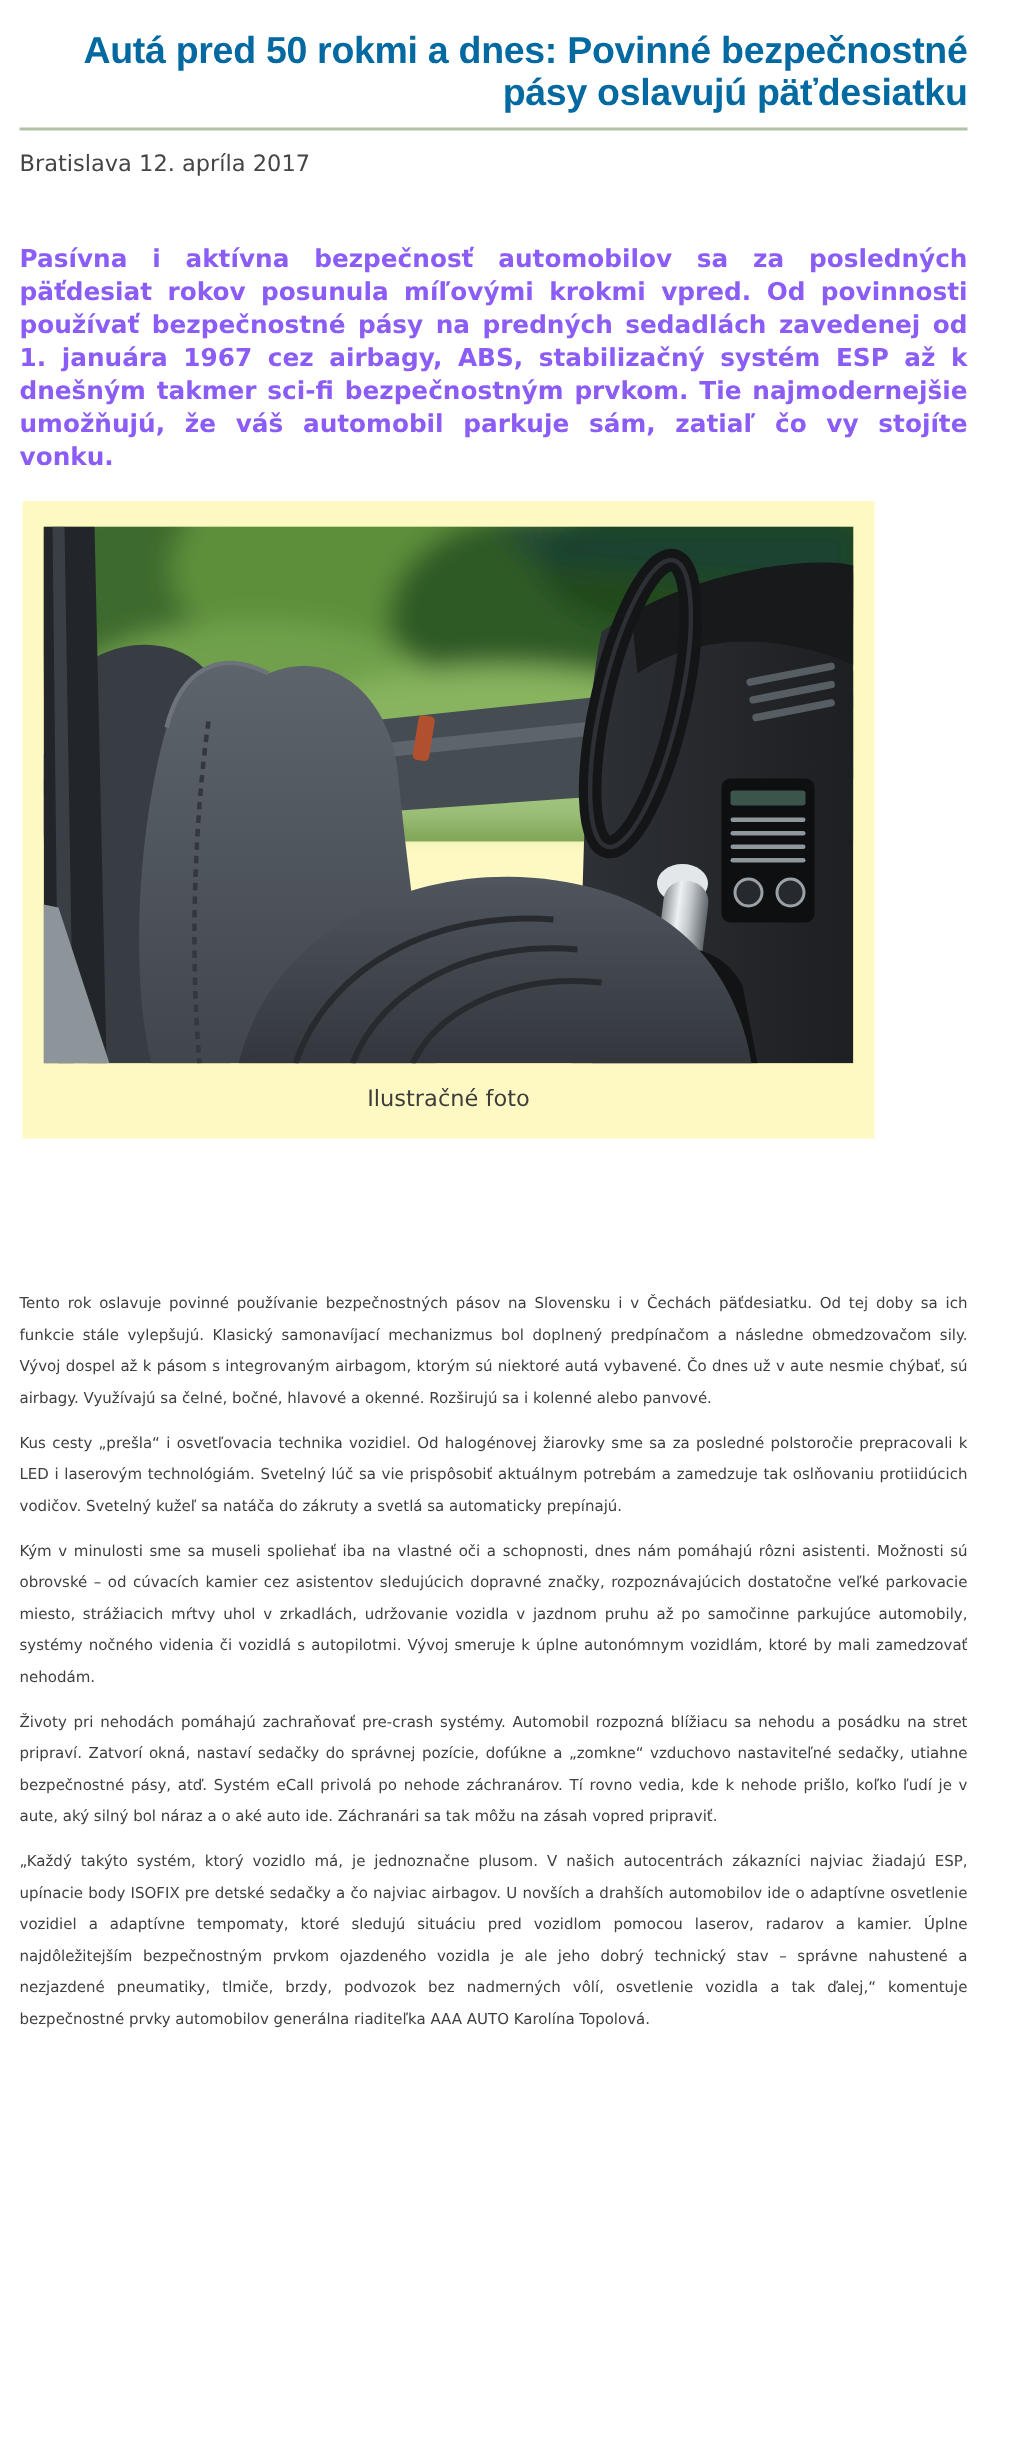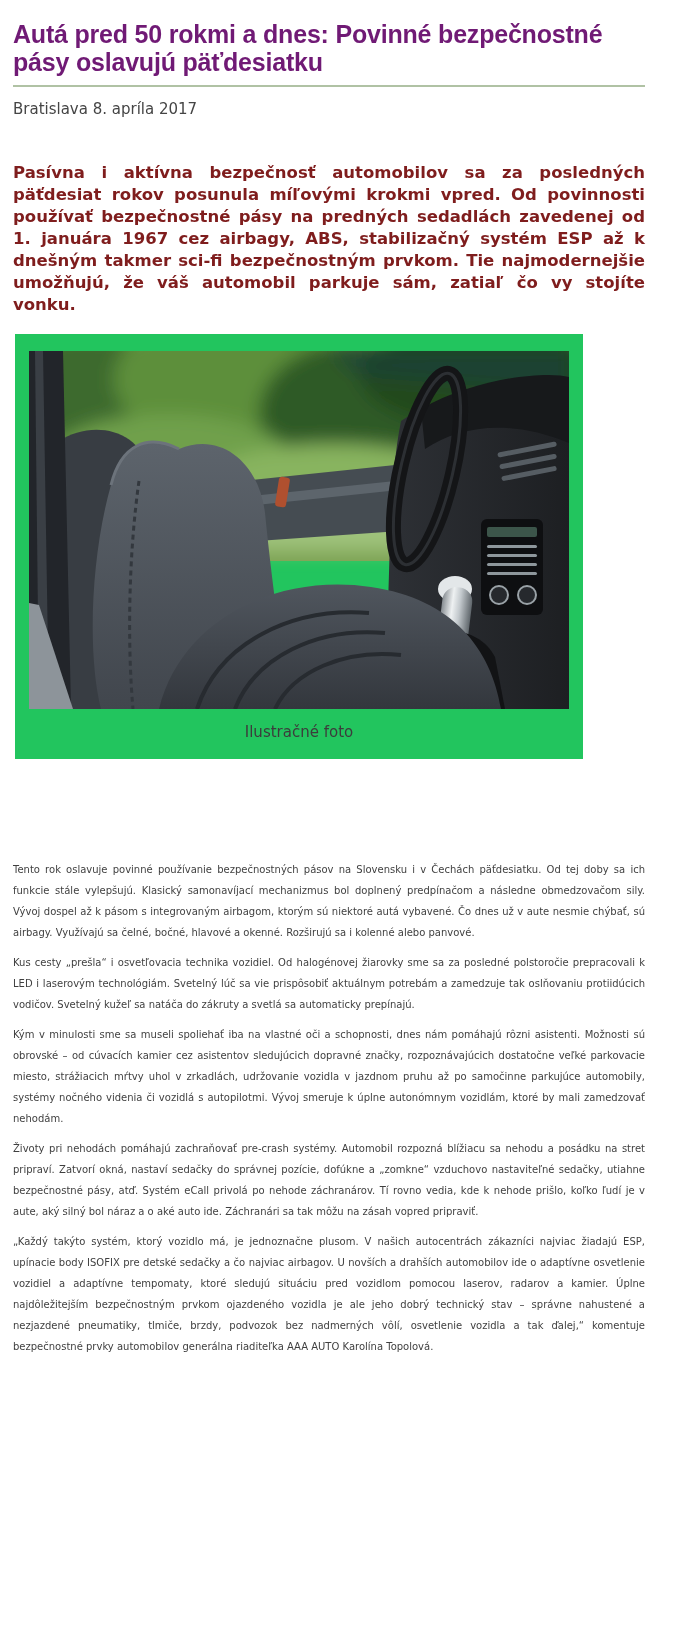--- a/index.html
+++ b/index.html
@@ -15,45 +15,46 @@
     -webkit-font-smoothing: antialiased;
   }
   .article {
     padding: 20px 32px 30px 13px; 
   }
   .page-title {
     font-family: "Liberation Sans", sans-serif;
     font-size: 25px;
     line-height: 28px;
     font-weight: bold;
-    color: #701a75;
+    color: #0369a1;
     letter-spacing: -0.2px;
     margin: 0 0 9px 0;
+    text-align: right;
   }
   .title-rule {
     height: 2px;
     background: #b0c2a4;
     margin: 0 0 13px 0;
   }
   .dateline {
     font-size: 15px;
     line-height: 18px;
     color: #454545;
     margin: 0 0 44px 0;
   }
   .lead {
     font-size: 16.5px;
     line-height: 22px;
     font-weight: bold;
     text-align: justify;
-    color: #7f1d1d;
+    color: #8b5cf6;
     margin: 0 0 18px 0;
   }
   .figure {
-    background: #22c55e;
+    background: #fef9c3;
     width: 540px;              
     padding: 17px 14px 19px 14px;
     margin: 0 0 0 2px;         
   }
   .photo-frame { width: 540px; height: 358px; overflow: hidden; }
   .photo-frame svg { display: block; }
   .figure-caption {
     text-align: center;
     font-size: 15px;
     line-height: 16px;
@@ -71,21 +72,21 @@
 </style>
 </head>
 <body>
 
 <div class="article">
 
   <h1 class="page-title">Autá pred 50 rokmi a dnes: Povinné bezpečnostné pásy oslavujú päťdesiatku</h1>
 
   <div class="title-rule"></div>
 
-  <p class="dateline">Bratislava 8. apríla 2017</p>
+  <p class="dateline">Bratislava 12. apríla 2017</p>
 
   <p class="lead">Pasívna i aktívna bezpečnosť automobilov sa za posledných päťdesiat rokov posunula míľovými krokmi vpred. Od povinnosti používať bezpečnostné pásy na predných sedadlách zavedenej od 1. januára 1967 cez airbagy, ABS, stabilizačný systém ESP až k dnešným takmer sci-fi bezpečnostným prvkom. Tie najmodernejšie umožňujú, že váš automobil parkuje sám, zatiaľ čo vy stojíte vonku.</p>
 
   <figure class="figure" style="margin:0 0 0 2px;">
     <div class="photo-frame">
 
       <svg viewBox="0 0 540 358" width="540" height="358" role="img" aria-hidden="true">
         <defs>
           <filter id="blur9" x="-20%" y="-20%" width="140%" height="140%">
             <feGaussianBlur stdDeviation="9"></feGaussianBlur>

